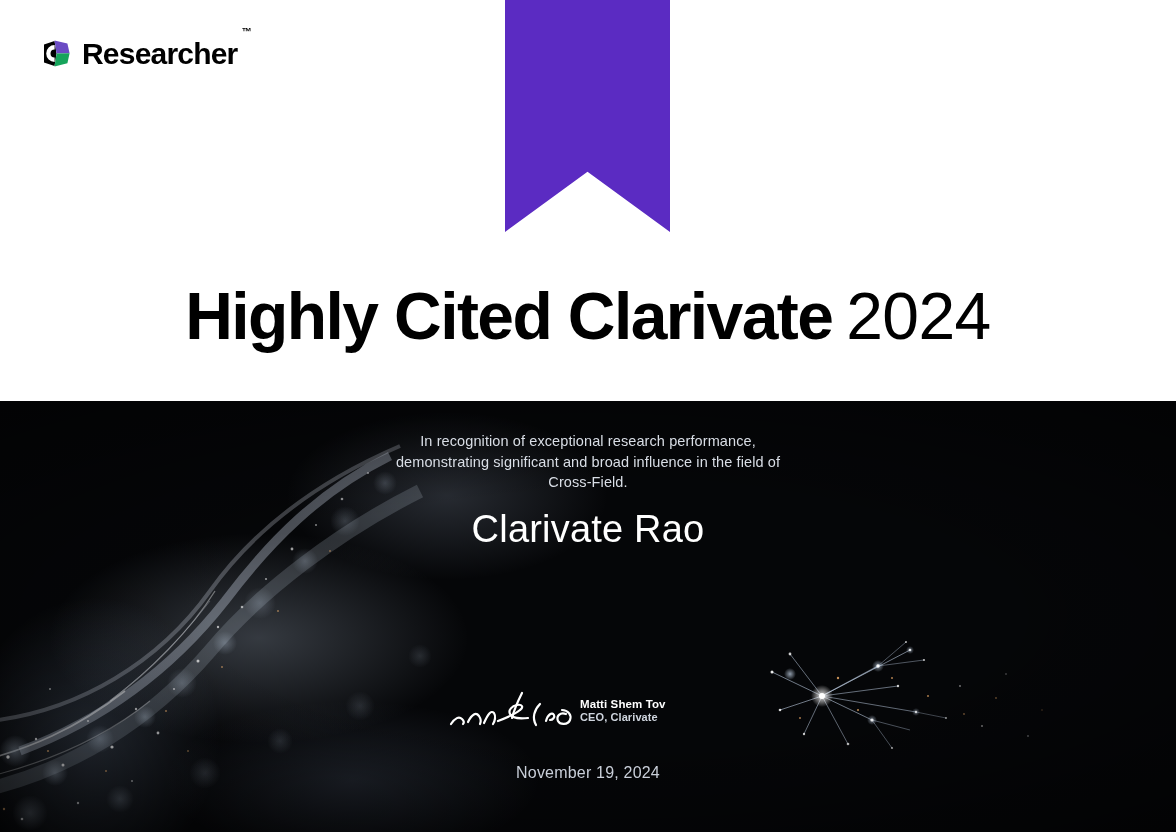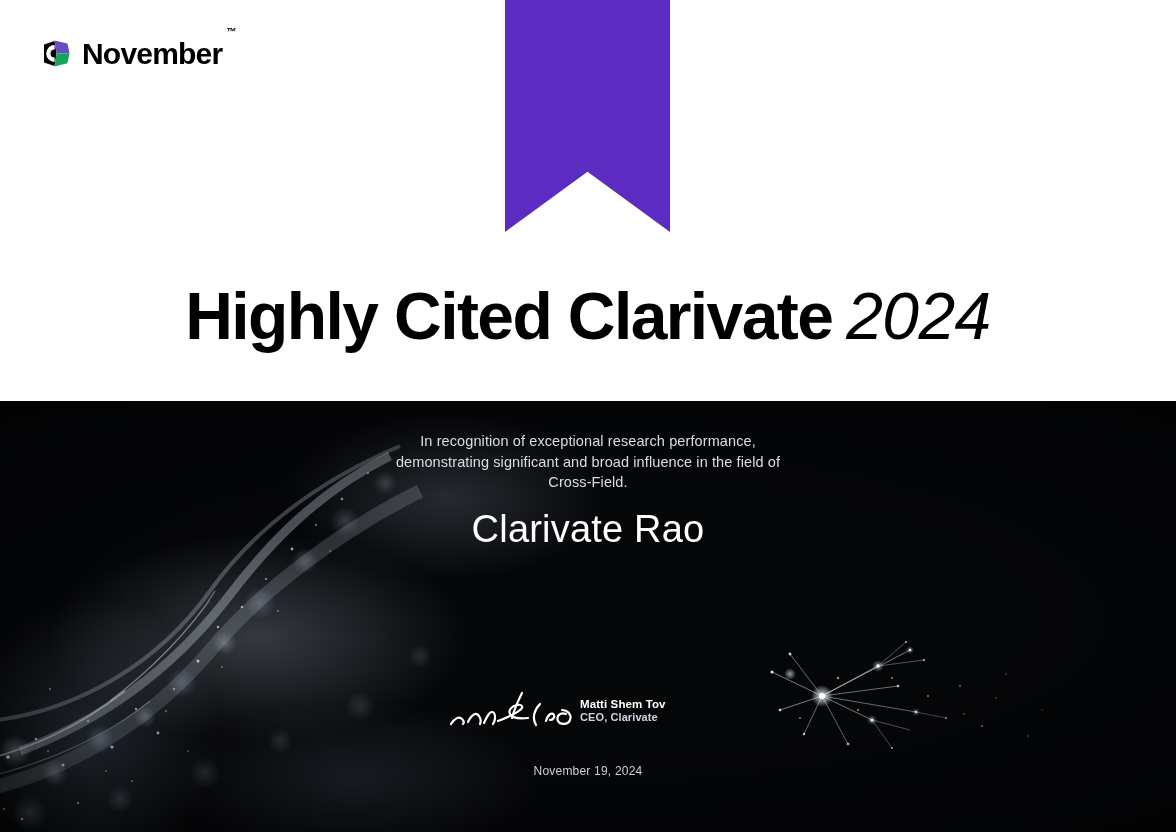--- a/index.html
+++ b/index.html
@@ -59,21 +59,20 @@
   }
   .title-bold {
     font-size:66px; font-weight:bold; color:#000;
     letter-spacing:-1.6px;
     font-family:"Liberation Sans", sans-serif;
   }
   .title-year {
     font-size:66px; font-weight:300; color:#000;
     letter-spacing:-0.6px; margin-left:14px;
     font-family:"Liberation Sans", sans-serif;
-    font-style:italic;
   }
 
   
   .dark-panel {
     position:absolute; left:0; top:401px;
     width:1176px; height:431px;
     background:#050608;
     overflow:hidden;
   }
   .space-layer { position:absolute; inset:0; }
@@ -121,21 +120,21 @@
     width:300px; height:52px;
     display:flex; align-items:center; 
   }
   .sig-svg { flex:none; }
   .sig-names { line-height:1.22; text-align:left; padding-top:2px; }
   .sig-name  { font-size:11.5px; font-weight:bold; color:#ffffff; letter-spacing:.1px; }
   .sig-role  { font-size:11px; font-weight:700; color:#cfd5de; letter-spacing:.1px; }
 
   .cert-date {
     position:absolute; left:0; top:363px; width:1176px;
-    text-align:center; font-size:12px; font-weight:300;
+    text-align:center; font-size:16px; font-weight:300;
     color:#c9cfd9; letter-spacing:.2px;
   }
 </style>
 </head>
 <body>
 
 <div id="cert">
 
   <div class="top-panel">
 
@@ -144,21 +143,21 @@
         <svg width="33" height="33" viewBox="0 0 33 33" aria-hidden="true">
           <path d="M4 7.5 L14.5 4 L16.5 16.5 L14.5 29 L4 25.5 Z" fill="#000000"></path>
           <path d="M14.5 3.6 L27.4 6.6 L29.6 16.3 L16.6 16.6 Z" fill="#6B4BC4"></path>
           <path d="M16.6 16.6 L29.6 16.3 L27.4 26.2 L14.5 29.4 Z" fill="#16A45B"></path>
           <path d="M14.4 8.2 A8.4 8.4 0 0 0 14.4 24.8 A8.4 8.4 0 0 1 14.4 8.2 Z" fill="#ffffff"></path>
           <circle cx="14.6" cy="16.5" r="8.4" fill="none" stroke="#ffffff" stroke-width="0"></circle>
           <path d="M14.6 8.1 A8.4 8.4 0 1 0 14.6 24.9 L14.6 20.6 A4.1 4.1 0 1 1 14.6 12.4 Z" fill="#ffffff"></path>
         </svg>
       </span>
       <span class="logo-word">
-        <span>November</span>
+        <span>Researcher</span>
         <span class="logo-tm">™</span>
       </span>
     </div>
 
     <div class="ribbon"></div>
 
     <div class="title-wrap">
       <span class="title-bold">Highly Cited Clarivate</span><span class="title-year">2024</span>
     </div>
   </div>

